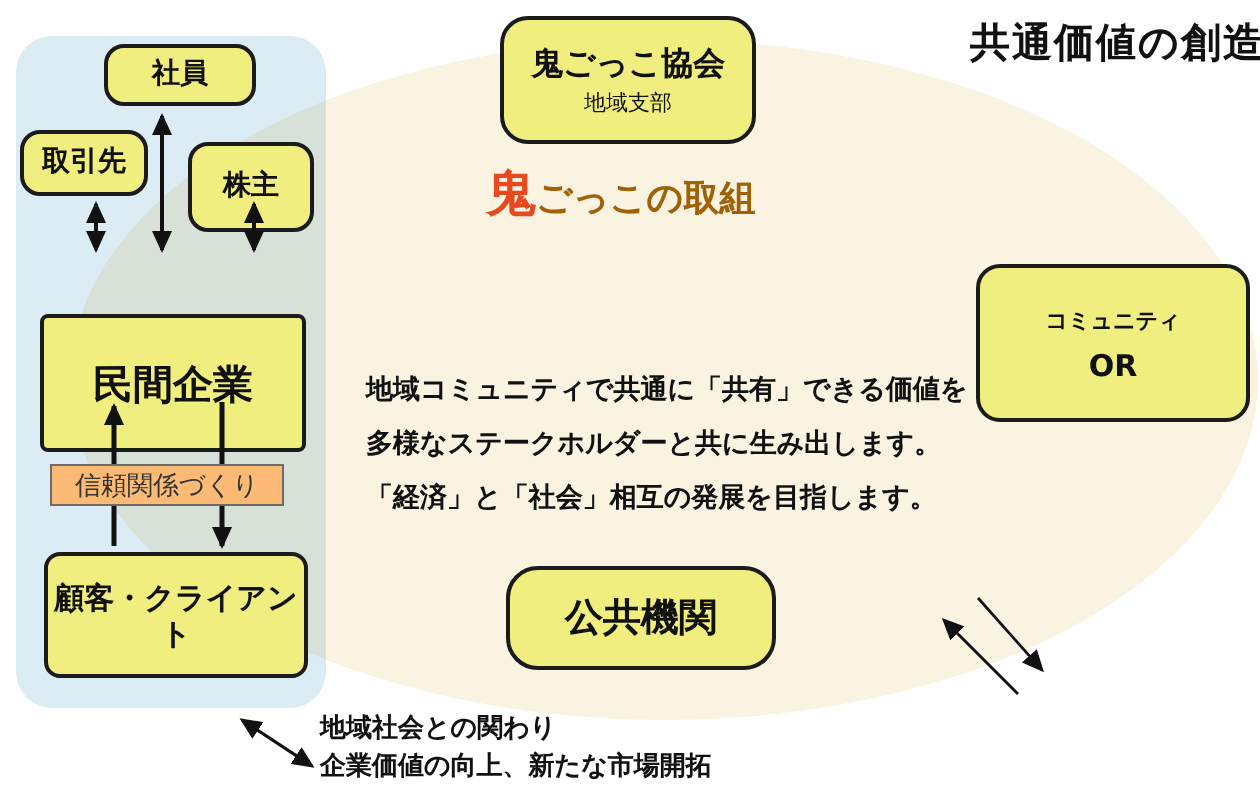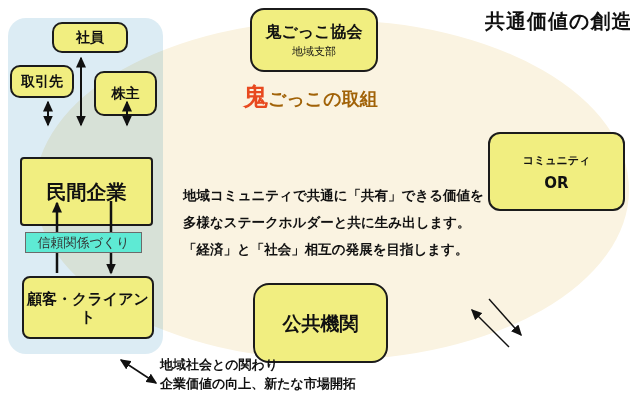--- a/index.html
+++ b/index.html
@@ -50,29 +50,29 @@
   #box-shain        { left: 52px;  top: 22px;  width: 76px;  height: 31px; font-size: 14px; justify-content: center; }
   #box-torihikisaki { left: 10px;  top: 65px;  width: 64px;  height: 33px; font-size: 14px; }
   #box-kabunushi    { left: 94px;  top: 60px;  width: 63px;  height: 45px; font-size: 14px; margin-top: 11px; }
   #box-minkan       { left: 20px;  top: 129px; width: 133px; height: 69px; font-size: 20px; border-radius: 4px; margin-top: 28px; }
   #box-kokyaku      { left: 22px;  top: 276px; width: 132px; height: 63px; font-size: 15px; border-radius: 8px; }
   #box-kyokai       { left: 250px; top: 8px;   width: 128px; height: 64px; border-radius: 14px; }
   #box-kyokai .t1   { font-size: 16px; font-weight: bold; }
   #box-kyokai .t2   { font-size: 11px; font-weight: 400; margin-top: 4px; }
   #box-community    { left: 488px; top: 132px; width: 137px; height: 79px; font-size: 15px; border-radius: 12px; line-height: 23px; }
   #box-community .big { font-size: 11px; }
-  #box-kokyo        { left: 253px; top: 283px; width: 135px; height: 80px; font-size: 19px; border-radius: 16px; }
+  #box-kokyo        { left: 253px; top: 283px; width: 135px; height: 52px; font-size: 19px; border-radius: 16px; }
   #box-global       { left: 495px; top: 348px; width: 115px; height: 42px; font-size: 19px; border-radius: 12px; }
 
   
   .trust {
     position: absolute;
     left: 25px; top: 232px;
     width: 117px; height: 21px;
-    background: #5eead4;
+    background: #fdba74;
     border: 1px solid #6b6b6b;
     color: #333;
     font-size: 13px;
     display: flex; align-items: center; justify-content: center;
     z-index: 5;
   }
 
   
   .txt { position: absolute; color: #111; z-index: 4; white-space: nowrap; }
   #top-right-title { left: 461px; top: 8px; font-size: 20px; font-weight: bold; letter-spacing: 1px; margin-left: 24px; }

